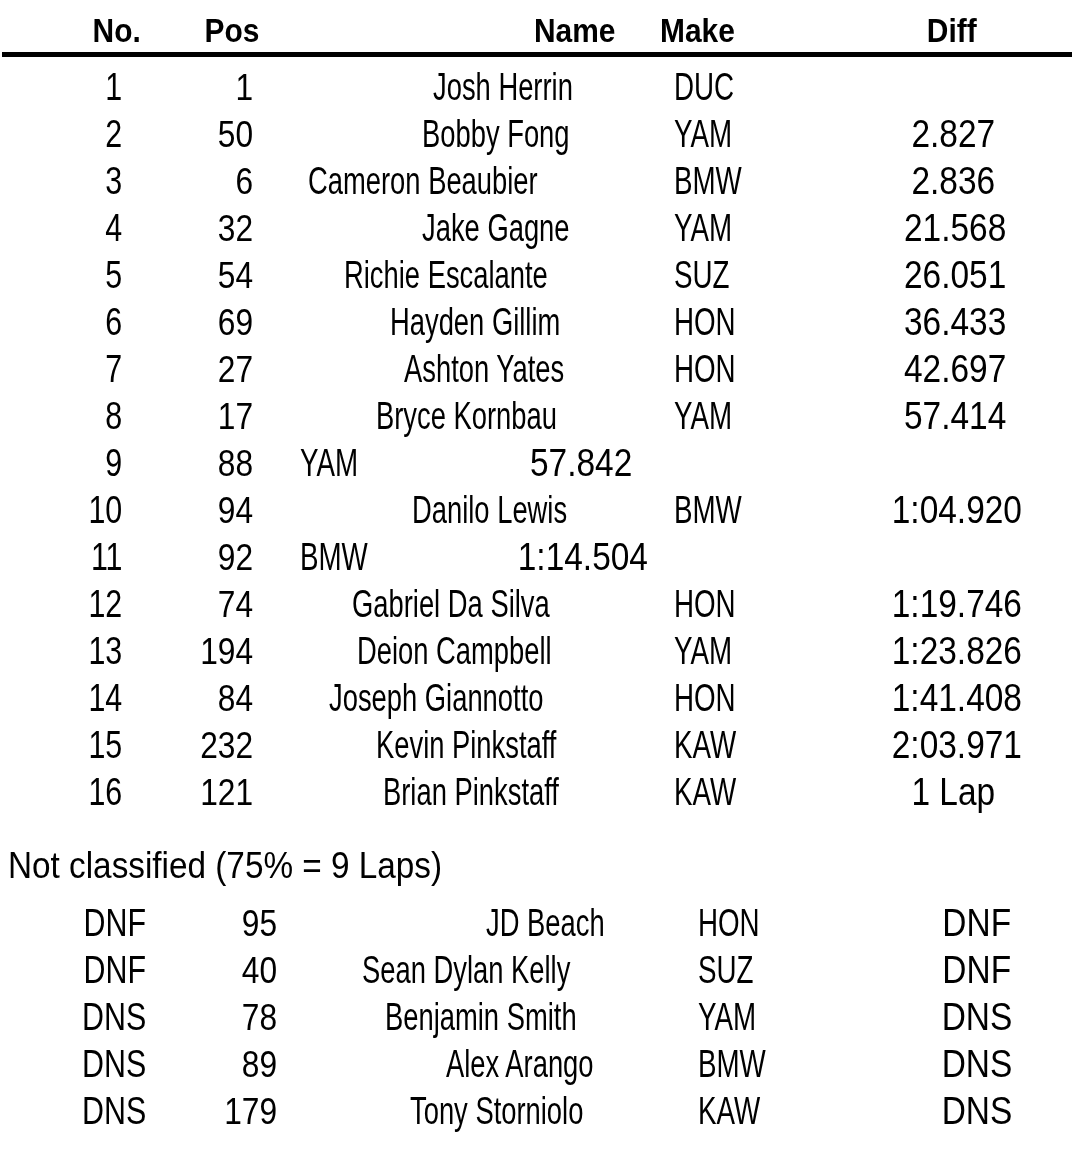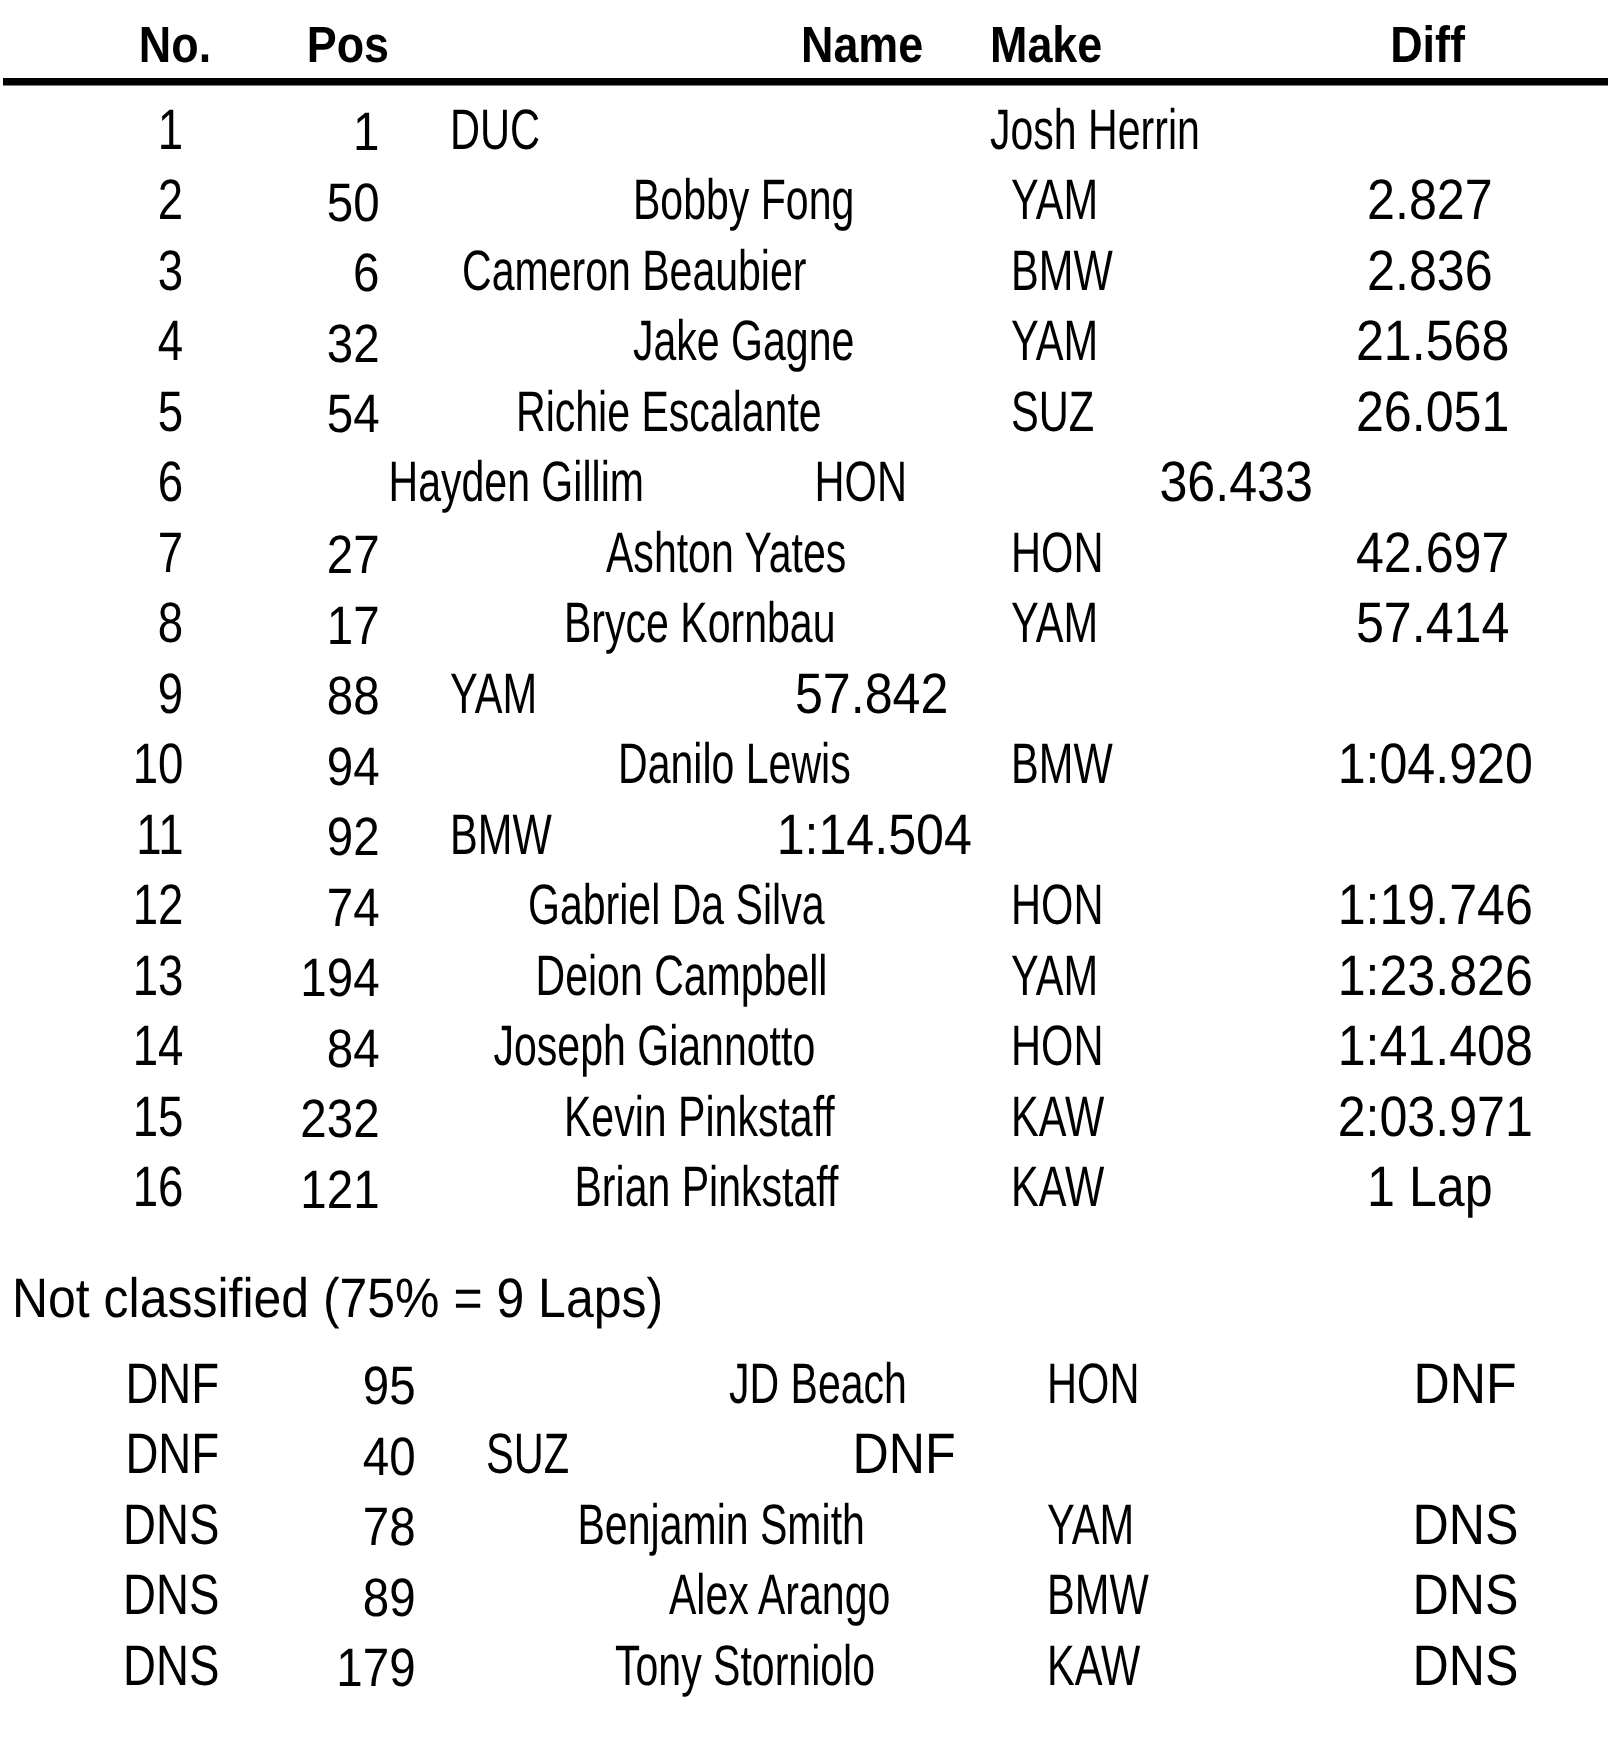--- a/index.html
+++ b/index.html
@@ -76,22 +76,22 @@
       <span class="t">Diff</span>
     </div>
   </div>
 
   <div class="rule"></div>
 
   <div id="classified-rows">
       <div class="row">
         <div class="cell c-pos"><span class="t">1</span></div>
         <div class="cell c-no"><span class="t">1</span></div>
+        <div class="cell c-name"><span class="t">Josh Herrin</span></div>
         <div class="cell c-make"><span class="t">DUC</span></div>
-        <div class="cell c-name"><span class="t">Josh Herrin</span></div>
         <div class="cell c-diff"><span class="t"></span></div>
       </div>
       <div class="row">
         <div class="cell c-pos"><span class="t">2</span></div>
         <div class="cell c-no"><span class="t">50</span></div>
         <div class="cell c-name"><span class="t">Bobby Fong</span></div>
         <div class="cell c-make"><span class="t">YAM</span></div>
         <div class="cell c-diff"><span class="t">2.827</span></div>
       </div>
       <div class="row">
@@ -110,20 +110,21 @@
       </div>
       <div class="row">
         <div class="cell c-pos"><span class="t">5</span></div>
         <div class="cell c-no"><span class="t">54</span></div>
         <div class="cell c-name"><span class="t">Richie Escalante</span></div>
         <div class="cell c-make"><span class="t">SUZ</span></div>
         <div class="cell c-diff"><span class="t">26.051</span></div>
       </div>
       <div class="row">
         <div class="cell c-pos"><span class="t">6</span></div>
+        <div class="cell c-no"><span class="t">69</span></div>
         <div class="cell c-name"><span class="t">Hayden Gillim</span></div>
         <div class="cell c-make"><span class="t">HON</span></div>
         <div class="cell c-diff"><span class="t">36.433</span></div>
       </div>
       <div class="row">
         <div class="cell c-pos"><span class="t">7</span></div>
         <div class="cell c-no"><span class="t">27</span></div>
         <div class="cell c-name"><span class="t">Ashton Yates</span></div>
         <div class="cell c-make"><span class="t">HON</span></div>
         <div class="cell c-diff"><span class="t">42.697</span></div>
@@ -199,20 +200,21 @@
       <div class="row">
         <div class="cell c-pos"><span class="t">DNF</span></div>
         <div class="cell c-no"><span class="t">95</span></div>
         <div class="cell c-name"><span class="t">JD Beach</span></div>
         <div class="cell c-make"><span class="t">HON</span></div>
         <div class="cell c-diff"><span class="t">DNF</span></div>
       </div>
       <div class="row">
         <div class="cell c-pos"><span class="t">DNF</span></div>
         <div class="cell c-no"><span class="t">40</span></div>
+        <div class="cell c-name"><span class="t">Sean Dylan Kelly</span></div>
         <div class="cell c-make"><span class="t">SUZ</span></div>
         <div class="cell c-diff"><span class="t">DNF</span></div>
       </div>
       <div class="row">
         <div class="cell c-pos"><span class="t">DNS</span></div>
         <div class="cell c-no"><span class="t">78</span></div>
         <div class="cell c-name"><span class="t">Benjamin Smith</span></div>
         <div class="cell c-make"><span class="t">YAM</span></div>
         <div class="cell c-diff"><span class="t">DNS</span></div>
       </div>

